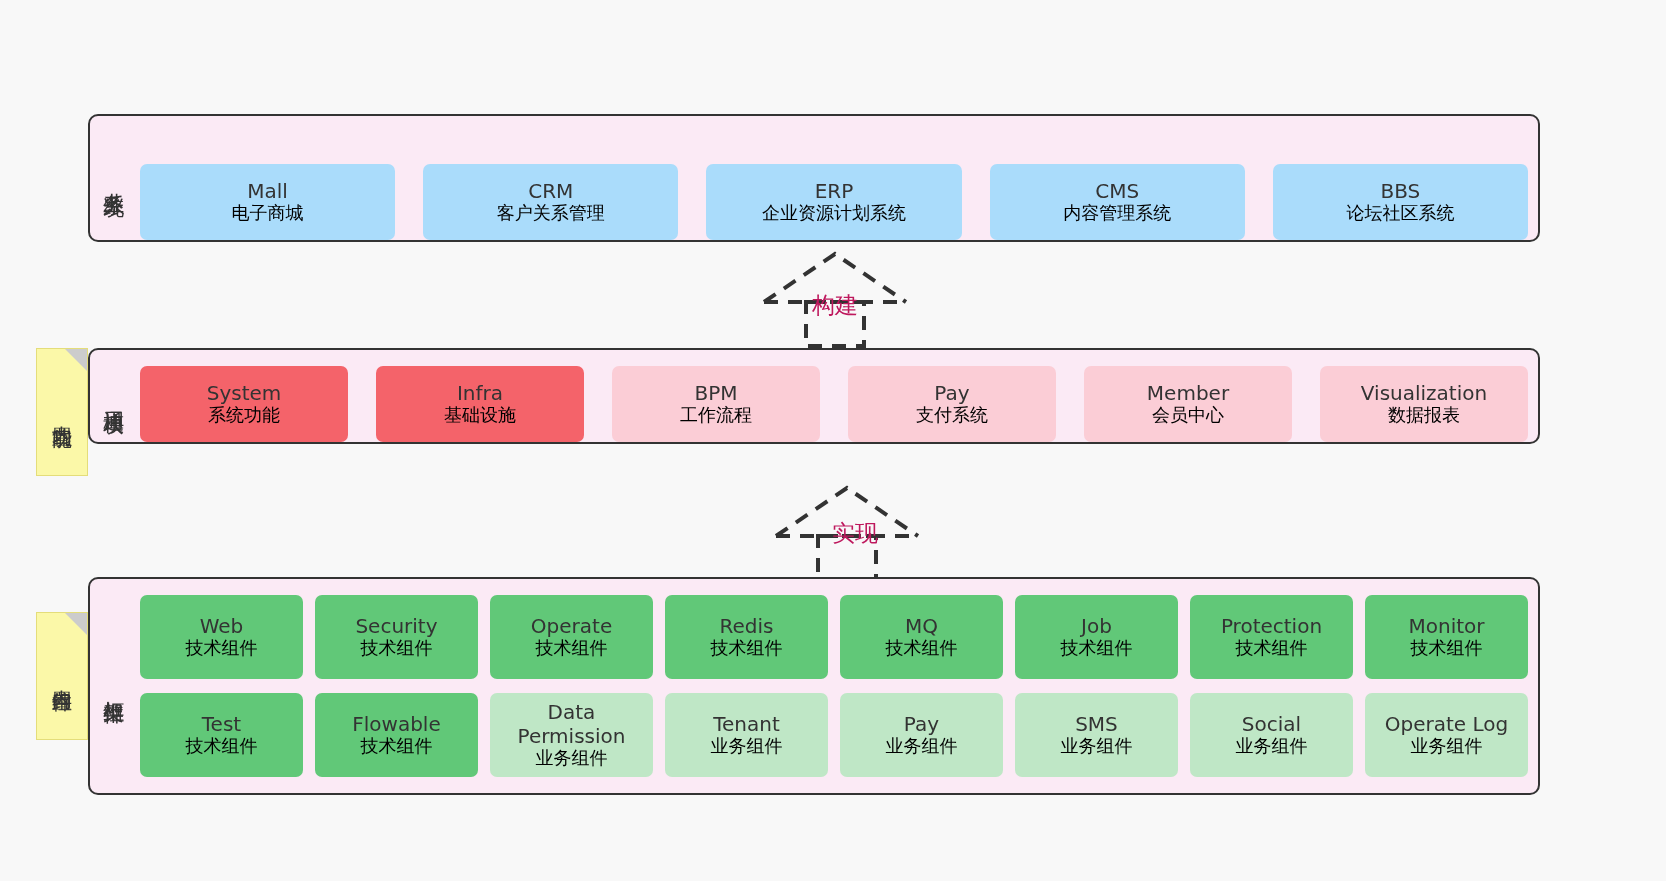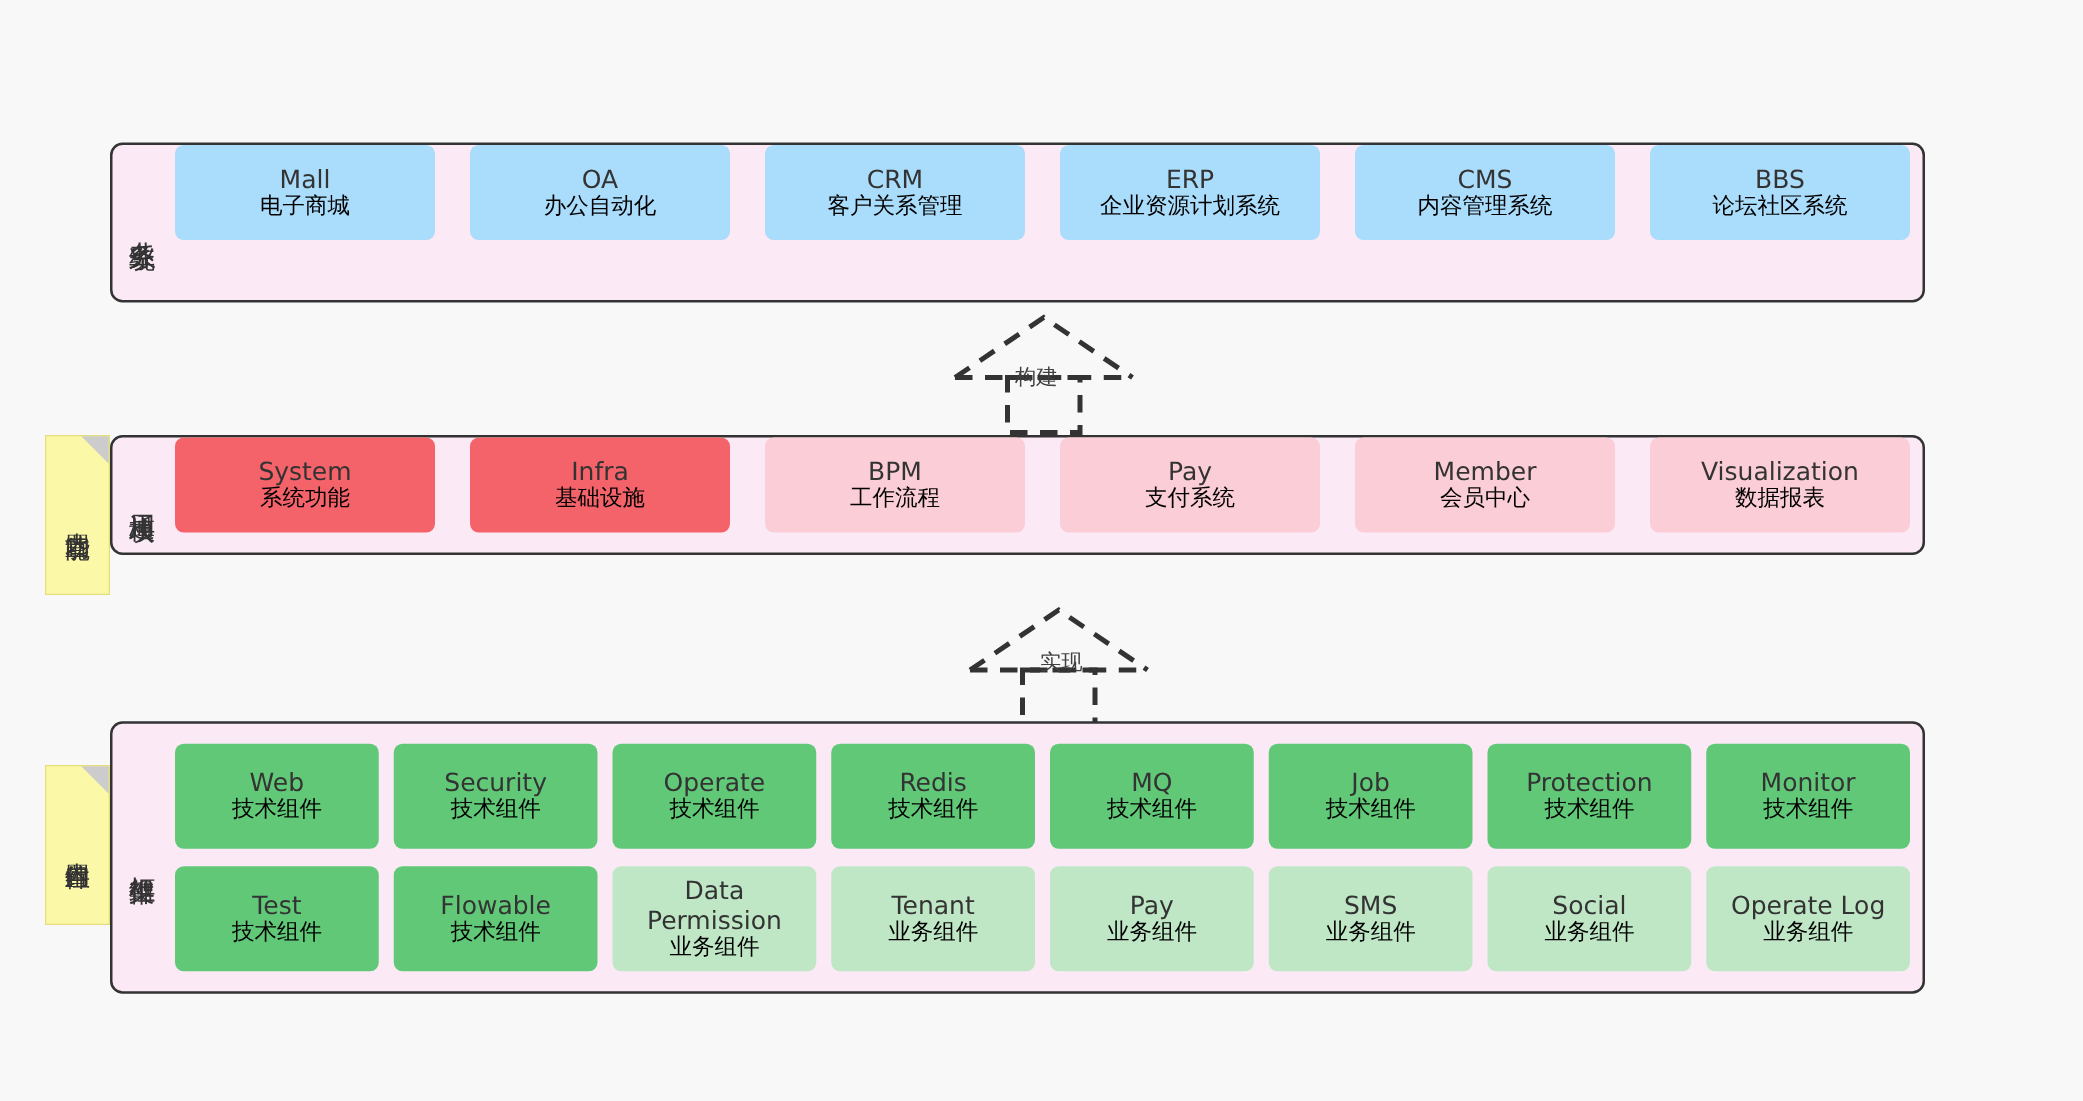--- a/index.html
+++ b/index.html
@@ -46,21 +46,21 @@
     color: #333333;
     writing-mode: vertical-rl;
     text-orientation: upright;
     white-space: nowrap;
     padding: 2px 0;
   }
 
   .cards {
     flex: 1 1 auto;
     display: flex;
-    align-items: flex-start;
+    align-items: flex-end;
     justify-content: space-between;
     padding: 0 10px 0 4px;
     gap: 28px;
   }
   .cards-stack {
     flex: 1 1 auto;
     display: flex;
     flex-direction: column;
     justify-content: center;
     gap: 14px;
@@ -158,22 +158,22 @@
   #sticky-module    { left: 36px; top: 348px; width: 52px; height: 128px; }
   #sticky-framework { left: 36px; top: 612px; width: 52px; height: 128px; }
 
   
   .connector {
     position: absolute;
     pointer-events: none;
   }
   .connector-label {
     position: absolute;
-    font-size: 17px;
-    color: #404040;
+    font-size: 23px;
+    color: #be185d;
     background: transparent;
     white-space: nowrap;
   }
   #connector-build { left: 750px; top: 248px; width: 170px; height: 100px; }
   #label-build     { left: 812px; top: 290px; }
   #connector-impl  { left: 762px; top: 482px; width: 170px; height: 100px; }
   #label-impl      { left: 832px; top: 518px; }
 </style>
 </head>
 <body>
@@ -182,24 +182,20 @@
 
   <div class="layer" id="layer-business">
     <div class="layer-title">业务系统</div>
     <div class="cards">
 
       <div class="card c-blue">
         <div class="card-title">Mall</div>
         <div class="card-sub">电子商城</div>
       </div>
 
-      <div class="card c-blue">
-        <div class="card-title">OA</div>
-        <div class="card-sub">办公自动化</div>
-      </div>
 
       <div class="card c-blue">
         <div class="card-title">CRM</div>
         <div class="card-sub">客户关系管理</div>
       </div>
 
       <div class="card c-blue">
         <div class="card-title">ERP</div>
         <div class="card-sub">企业资源计划系统</div>
       </div>

